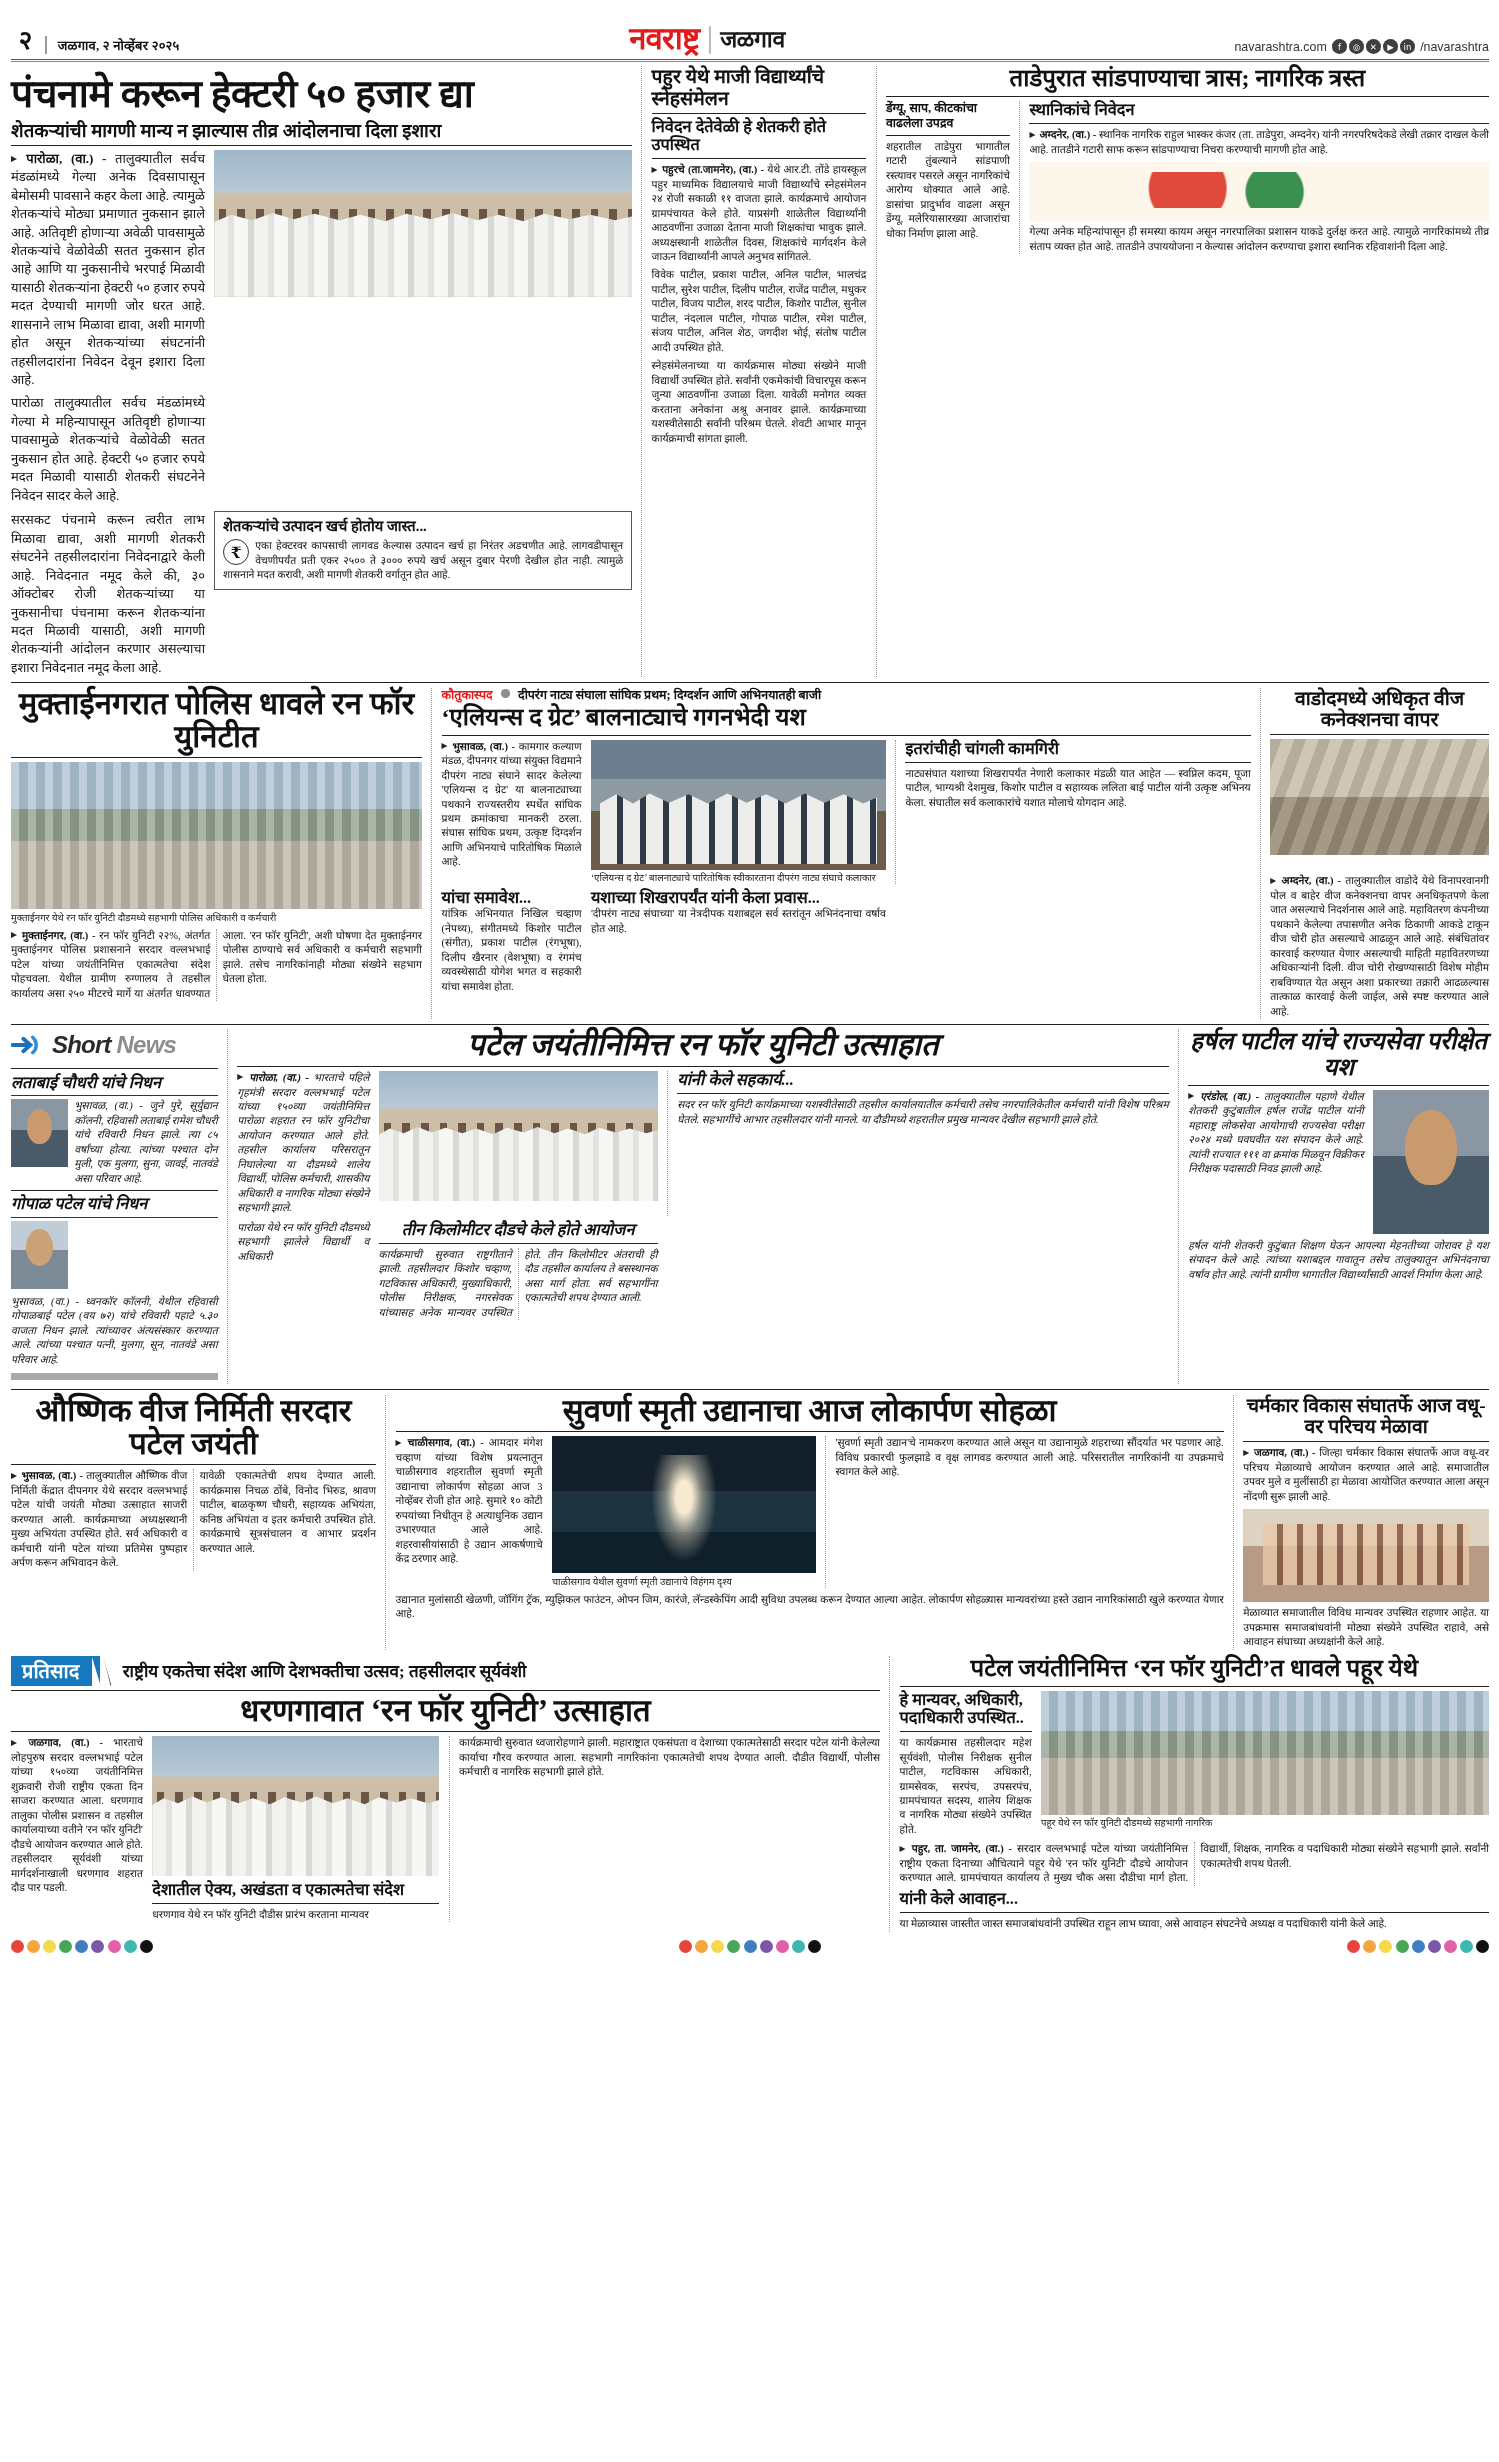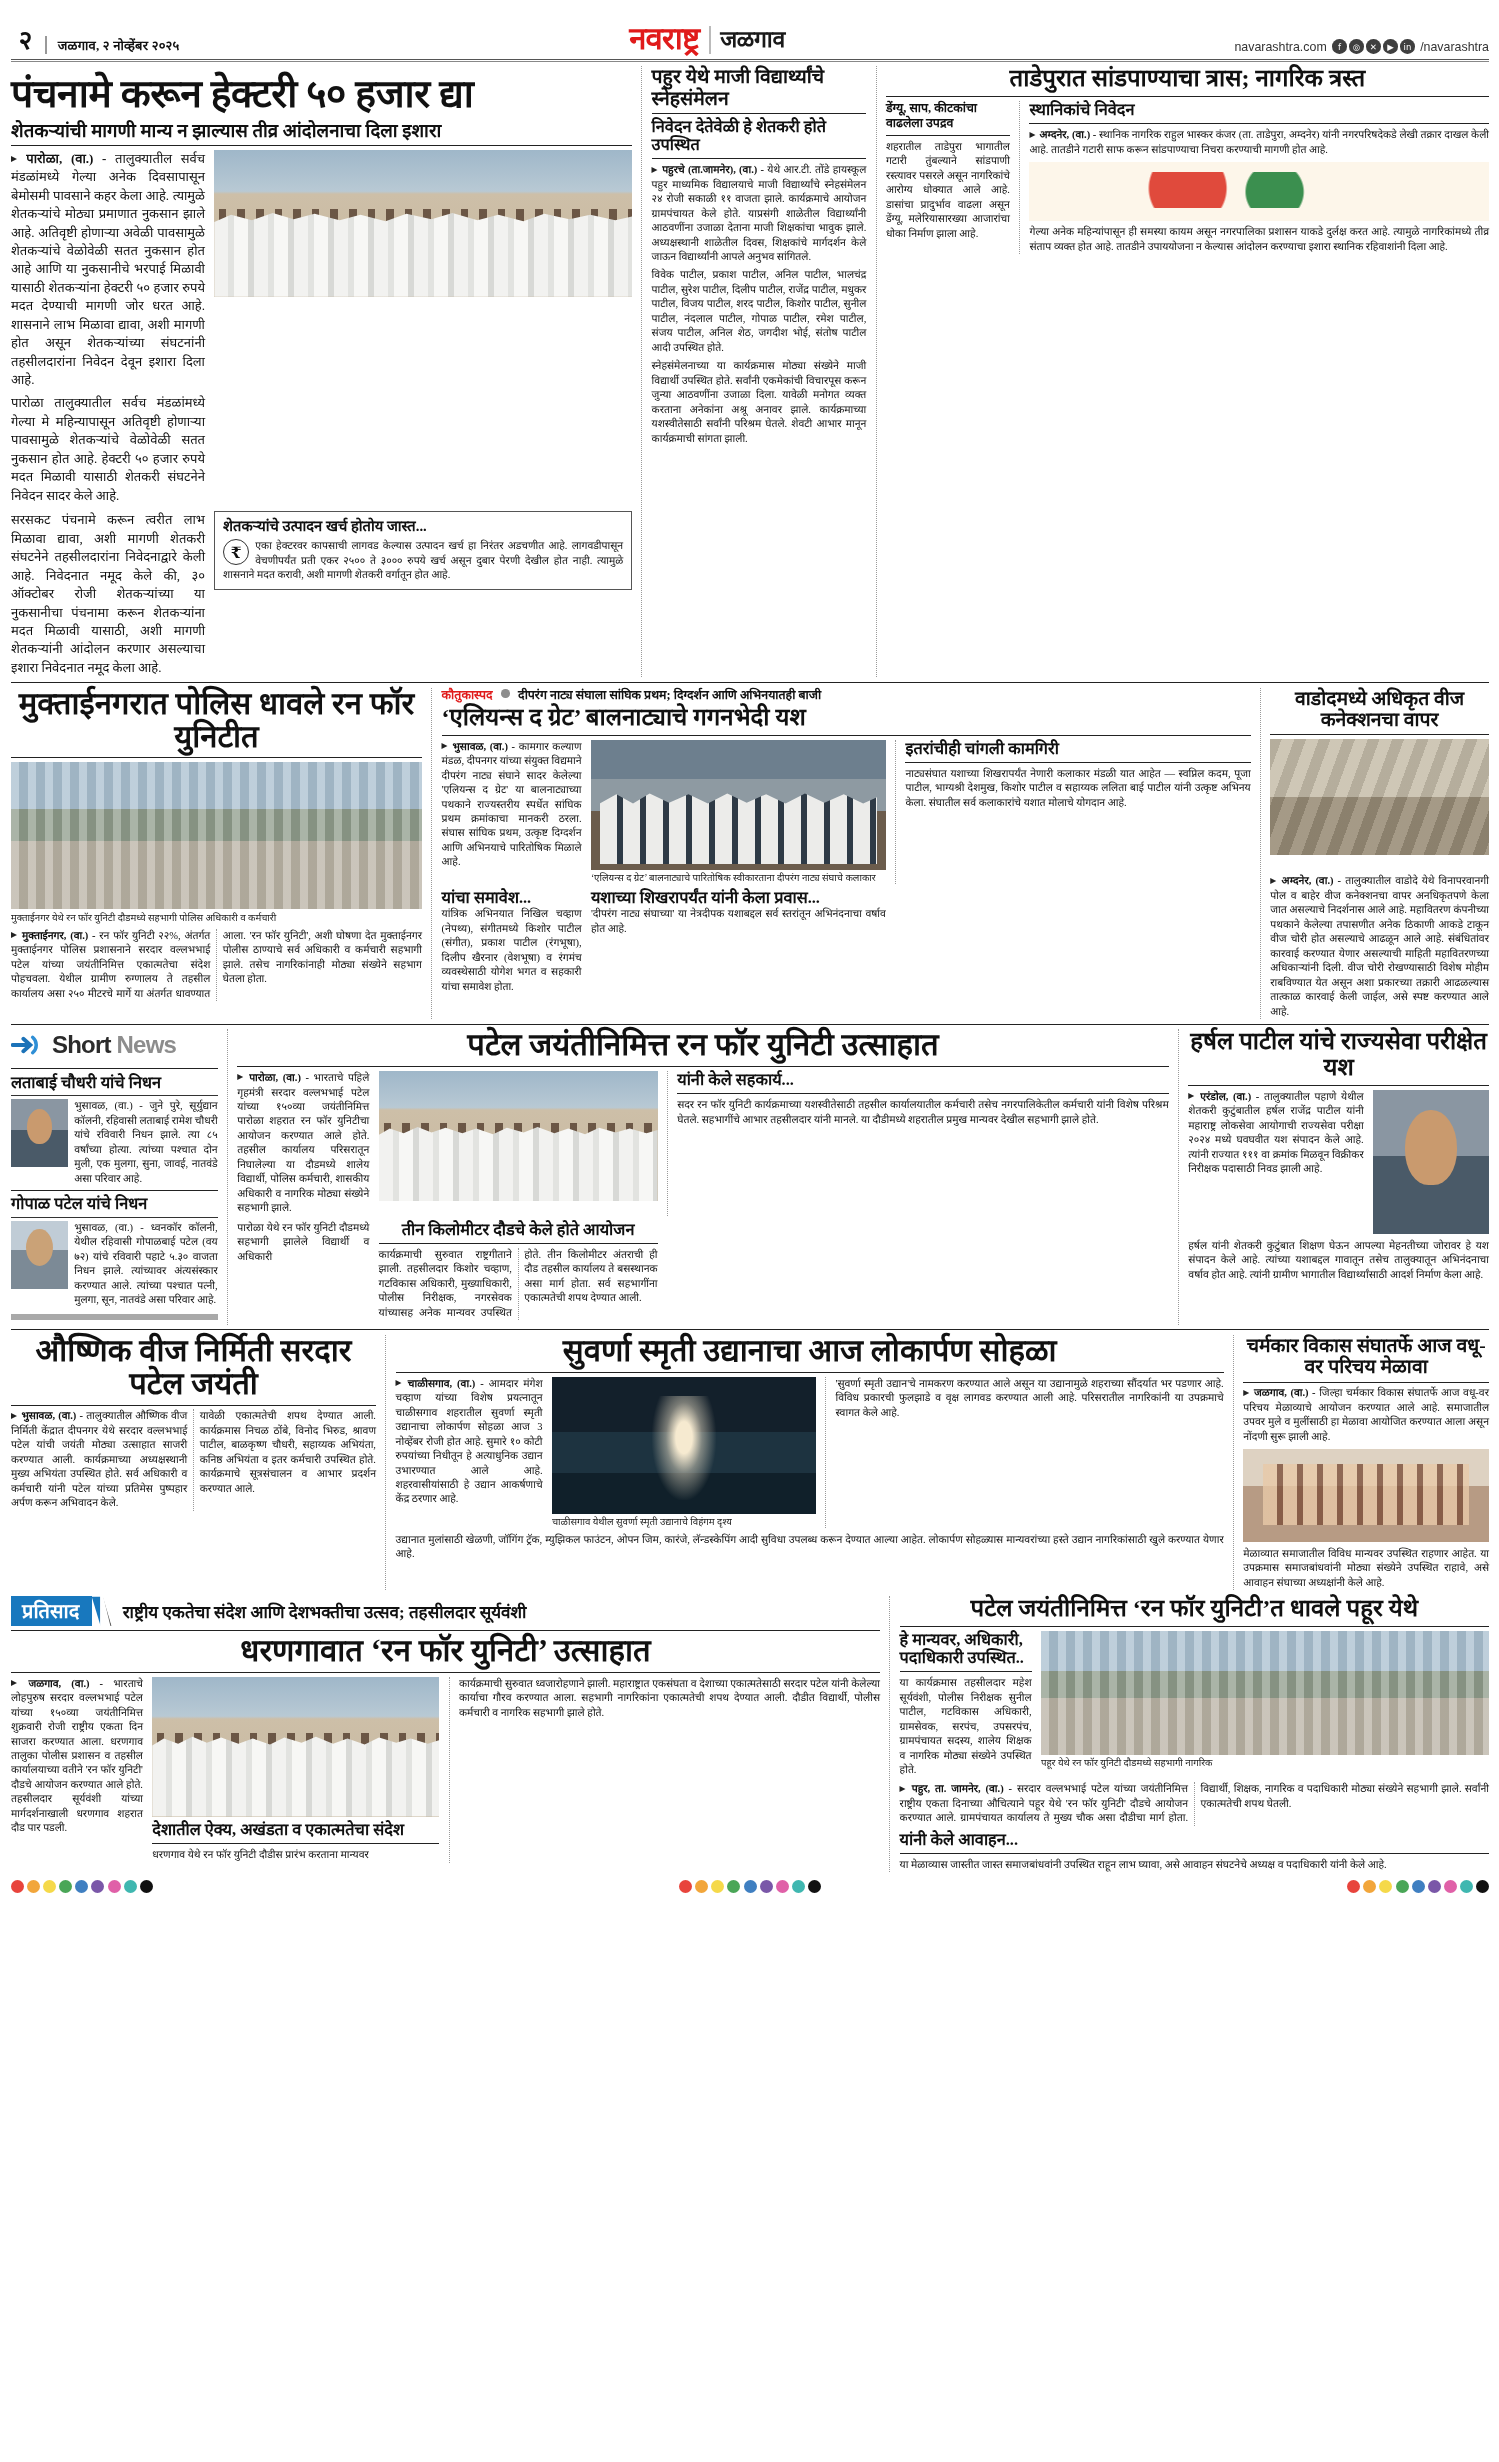--- a/index.html
+++ b/index.html
@@ -281,21 +281,21 @@
       <div class="hl-sm" style="text-align:center;">वाडोदमध्ये अधिकृत वीज कनेक्शनचा वापर</div>
       <div class="hr-thin"></div>
       <div class="photo ph-indoor" style="height:116px;"></div>
       <p class="body-txt small dateline" style="margin-top:19px;"><span class="dl">अम्दनेर, (वा.) -</span>
         <span>तालुक्यातील वाडोदे येथे विनापरवानगी पोल व बाहेर वीज कनेक्शनचा वापर अनधिकृतपणे केला जात असल्याचे निदर्शनास आले आहे. महावितरण कंपनीच्या पथकाने केलेल्या तपासणीत अनेक ठिकाणी आकडे टाकून वीज चोरी होत असल्याचे आढळून आले आहे. संबंधितांवर कारवाई करण्यात येणार असल्याची माहिती महावितरणच्या अधिकाऱ्यांनी दिली. वीज चोरी रोखण्यासाठी विशेष मोहीम राबविण्यात येत असून अशा प्रकारच्या तक्रारी आढळल्यास तात्काळ कारवाई केली जाईल, असे स्पष्ट करण्यात आले आहे.</span></p>
     </div>
   </div>
 
   <div class="hr-med"></div>
 
-  <div style="display:flex; gap:9.3px;">
+  <div style="display:flex; gap:9.3px;font-style:italic;">
 
     <div style="width:217px; border-right:0.8px dotted #999; padding-right:9.3px;">
       <div class="shortnews">
         <span class="sn-arrow">
           <svg viewBox="0 0 44 28">
               <path d="M2 14h22M16 6l9 8-9 8" stroke="#1b72b8" stroke-width="5" fill="none" stroke-linecap="round"></path>
               <path d="M28 4a13 13 0 0 1 0 20" stroke="#2f8fd6" stroke-width="4.5" fill="none" stroke-linecap="round"></path>
             </svg>
         </span>
         <span class="sn-text"><span class="b">Short</span>
@@ -307,21 +307,21 @@
         <div class="tiny-rule"></div>
         <div style="display:flex; gap:6.2px;">
           <div class="photo ph-portrait" style="width:57px;height:68px;flex:none;"></div>
           <p class="body-txt small">भुसावळ, (वा.) - जुने पुरे, सूर्युद्यान कॉलनी, रहिवासी लताबाई रामेश चौधरी यांचे रविवारी निधन झाले. त्या ८५ वर्षांच्या होत्या. त्यांच्या पश्चात दोन मुली, एक मुलगा, सुना, जावई, नातवंडे असा परिवार आहे.</p>
         </div>
       </div>
       <div class="hr-thin"></div>
       <div>
         <div class="hl-xs">गोपाळ पटेल यांचे निधन</div>
         <div class="tiny-rule"></div>
-        <div style="display:flex; gap:6.2px;">
+        <div style="display:flex; gap:6.2px;flex-direction:column;">
           <div class="photo ph-face" style="width:57px;height:68px;flex:none;"></div>
           <p class="body-txt small">भुसावळ, (वा.) - ध्वनकॉर कॉलनी, येथील रहिवासी गोपाळबाई पटेल (वय ७२) यांचे रविवारी पहाटे ५.३० वाजता निधन झाले. त्यांच्यावर अंत्यसंस्कार करण्यात आले. त्यांच्या पश्चात पत्नी, मुलगा, सून, नातवंडे असा परिवार आहे.</p>
         </div>
       </div>
       <div class="grey-bar"></div>
     </div>
 
     <div style="flex:1;">
       <div class="hl-lg" style="text-align:center;">पटेल जयंतीनिमित्त रन फॉर युनिटी उत्साहात</div>
       <div class="hr-thin"></div>

